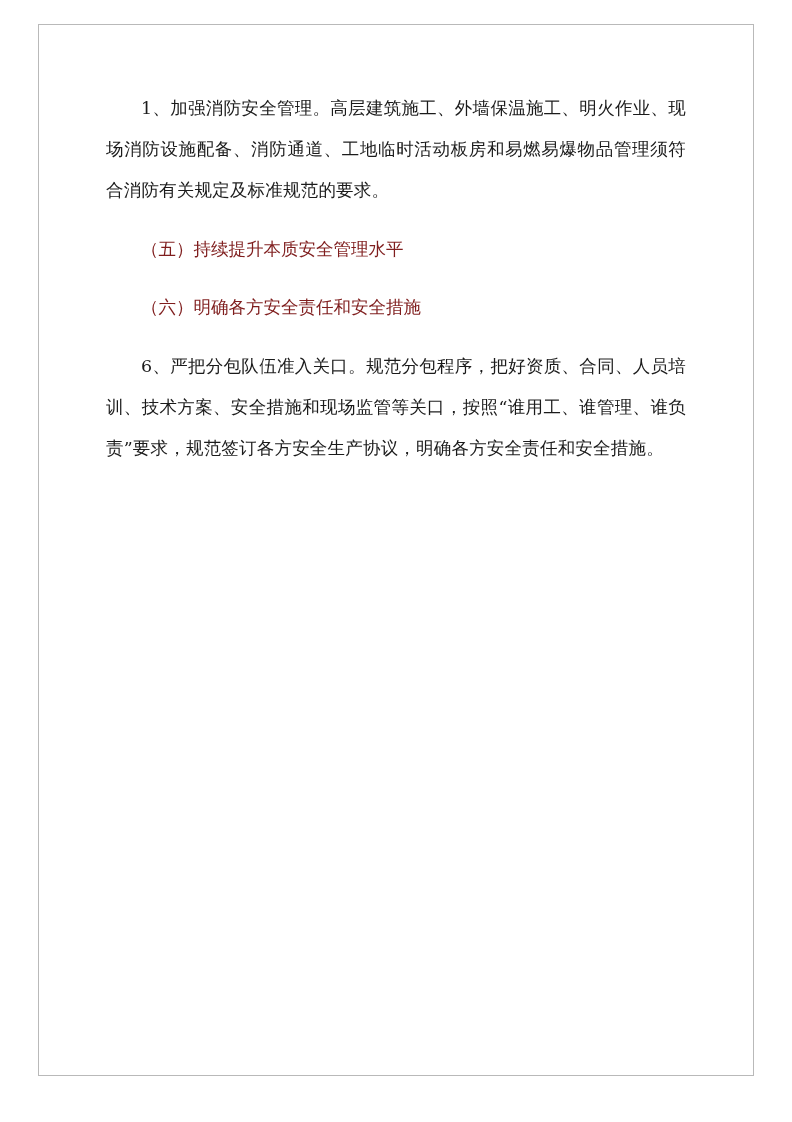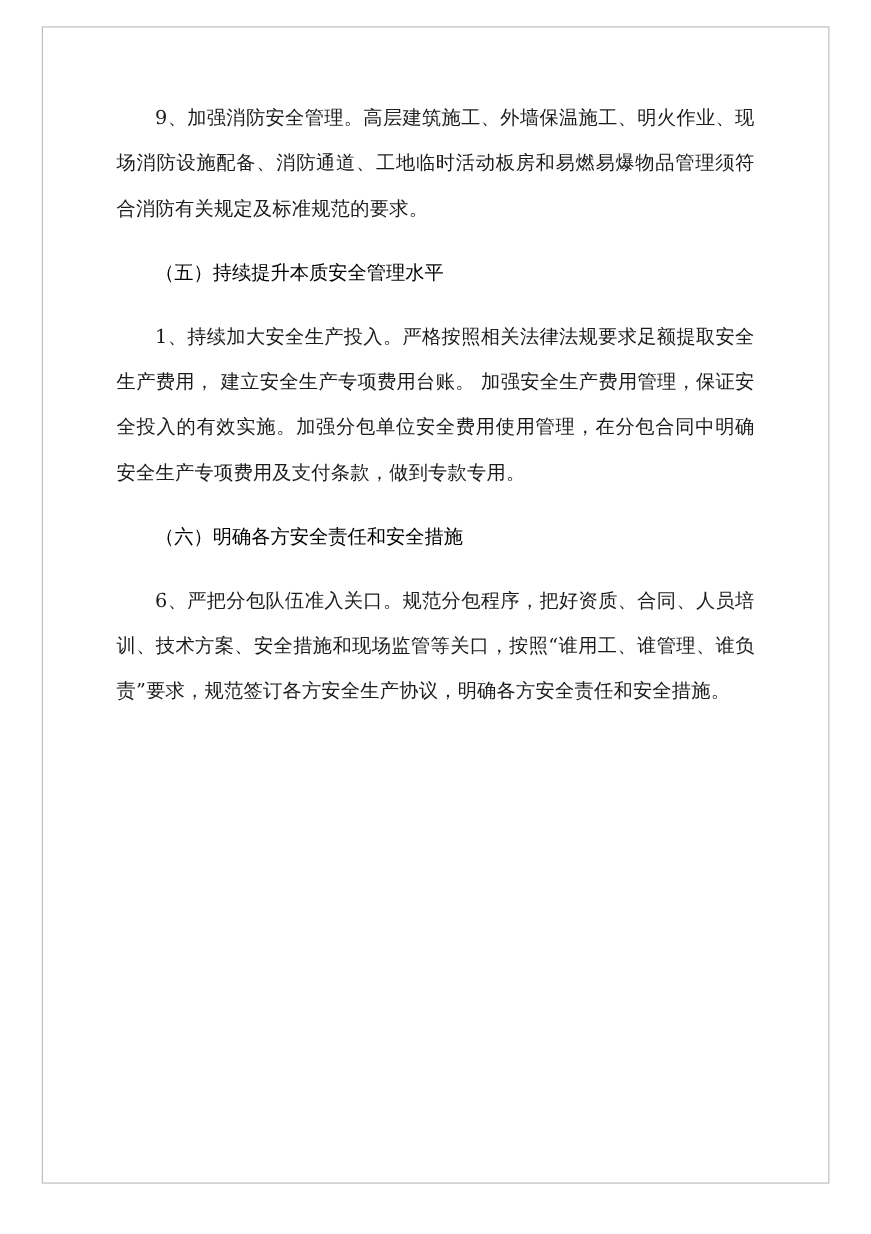--- a/index.html
+++ b/index.html
@@ -46,37 +46,36 @@
   }
   .para.indent {
     text-indent: 35px;
   }
   .gap {
     height: 0px;
   }
   .heading {
     font-size: 17.5px;
     line-height: 41px;
-    color: #000000;
+    color: #7f1d1d;
     text-indent: 35px;
     font-family: "DejaVu Serif", "Liberation Serif", serif;
     font-weight: 500;
   }
 </style>
 </head>
 <body>
 
 <div class="page">
   <div class="page-border"></div>
   <div class="content">
-    <p class="para indent">9、加强消防安全管理。高层建筑施工、外墙保温施工、明火作业、现场消防设施配备、消防通道、工地临时活动板房和易燃易爆物品管理须符合消防有关规定及标准规范的要求。</p>
+    <p class="para indent">1、加强消防安全管理。高层建筑施工、外墙保温施工、明火作业、现场消防设施配备、消防通道、工地临时活动板房和易燃易爆物品管理须符合消防有关规定及标准规范的要求。</p>
     <div class="gap"></div>
     <p class="heading">（五）持续提升本质安全管理水平</p>
     <div class="gap"></div>
-    <p class="para indent">1、持续加大安全生产投入。严格按照相关法律法规要求足额提取安全生产费用， 建立安全生产专项费用台账。 加强安全生产费用管理，保证安全投入的有效实施。加强分包单位安全费用使用管理，在分包合同中明确安全生产专项费用及支付条款，做到专款专用。</p>
     <div class="gap"></div>
     <div class="gap"></div>
     <p class="heading">（六）明确各方安全责任和安全措施</p>
     <div class="gap"></div>
     <p class="para indent">6、严把分包队伍准入关口。规范分包程序，把好资质、合同、人员培训、技术方案、安全措施和现场监管等关口，按照“谁用工、谁管理、谁负责”要求，规范签订各方安全生产协议，明确各方安全责任和安全措施。</p>
     <div class="gap"></div>
   </div>
 </div>
 
 </body></html>

